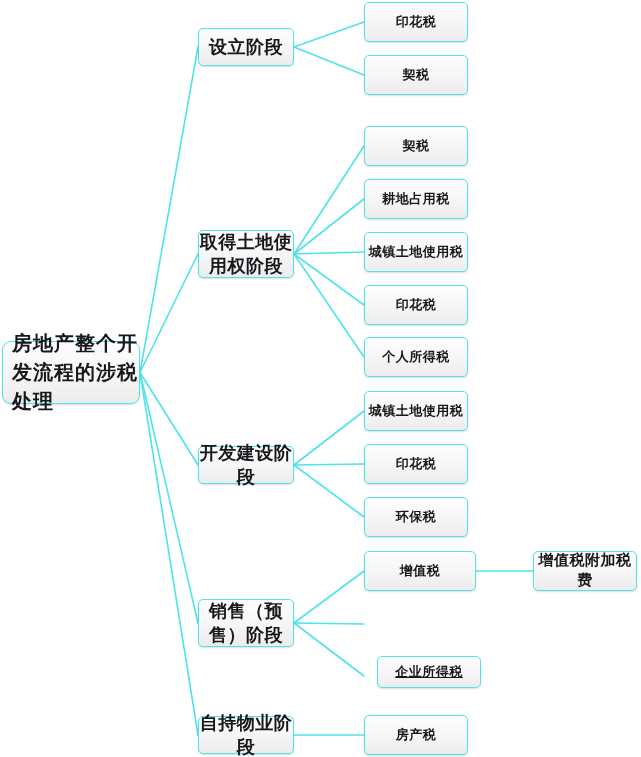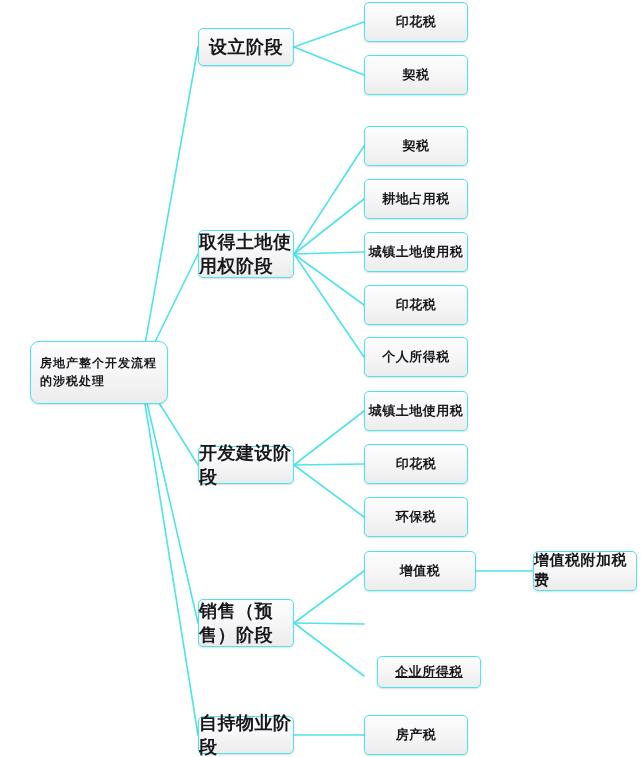--- a/index.html
+++ b/index.html
@@ -6,24 +6,24 @@
   body{width:641px;height:757px;position:relative;overflow:hidden;
        font-family:"DejaVu Serif","Liberation Serif",serif;}
   #canvas{position:absolute;left:0;top:0;width:641px;height:757px;}
   #links{position:absolute;left:0;top:0;width:641px;height:757px;}
   .node{position:absolute;box-sizing:border-box;
         border:1.6px solid #4fe3ea;border-radius:5px;
         background:linear-gradient(180deg,#fdfdfd 0%,#f7f7f7 45%,#ececed 100%);
         box-shadow:0 1px 2px rgba(0,0,0,0.14);
         display:flex;align-items:center;justify-content:center;
         color:#17171c;font-weight:bold;letter-spacing:0.5px;
-        text-align:left;line-height:1.32;z-index:2;}
+        text-align:center;line-height:1.32;z-index:2;}
   .node.root{border-radius:9px;justify-content:flex-start;
-             padding-left:9px;text-align:left;font-size:12px;
-             letter-spacing:1px;line-height:1.45;margin-left:28px;}
+             padding-left:9px;text-align:left;font-size:20px;
+             letter-spacing:1px;line-height:1.45;}
   .node.lvl2{font-size:18px;}
   .node.leaf{font-size:13px;}
   .node.lvl4{font-size:15px;}
 </style>
 </head>
 <body>
 
 <div id="canvas">
   <svg id="links">
       <line x1="140" y1="372.5" x2="198" y2="47" stroke="#4fe3ea" stroke-width="1.6" stroke-linecap="round"></line>

